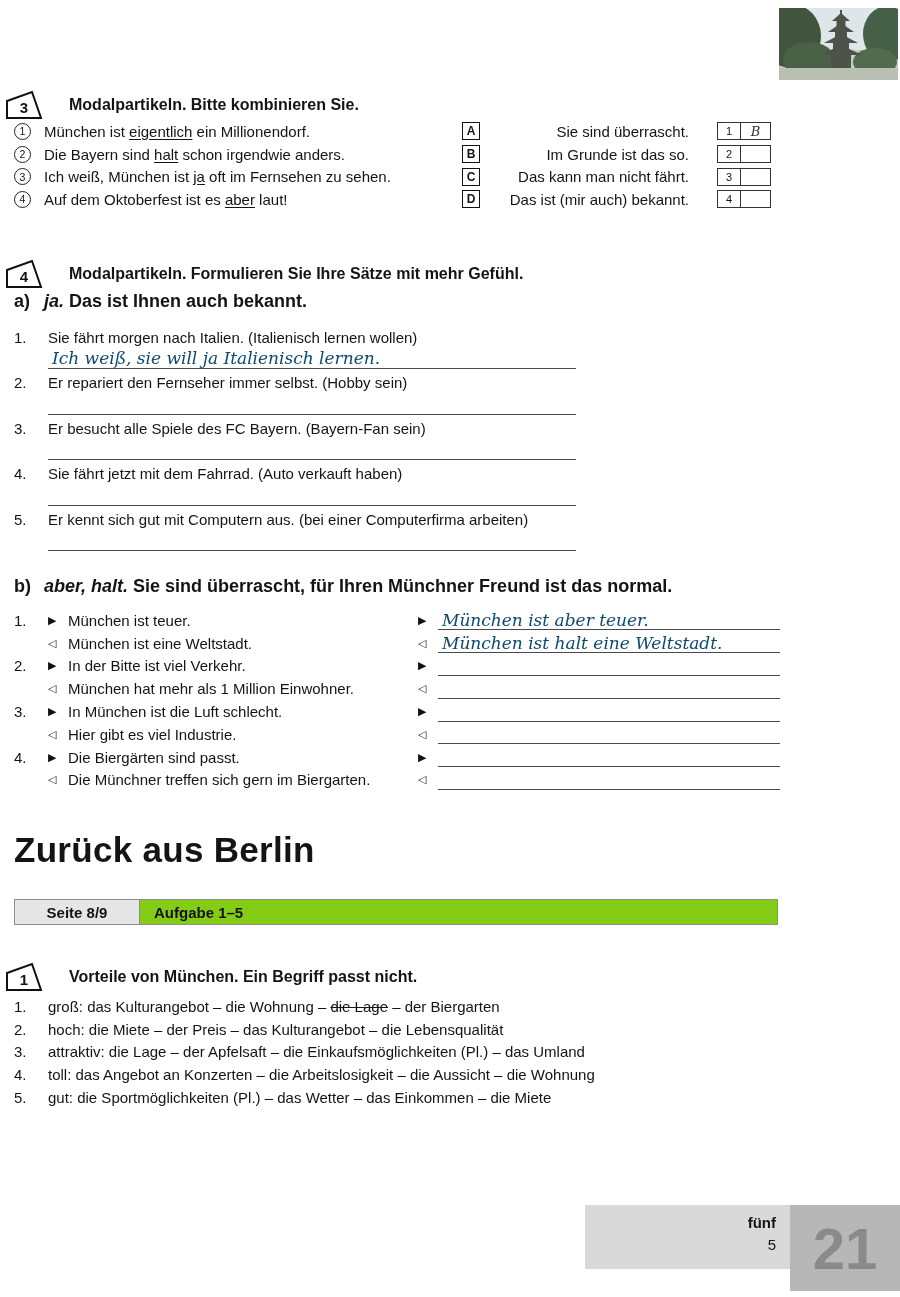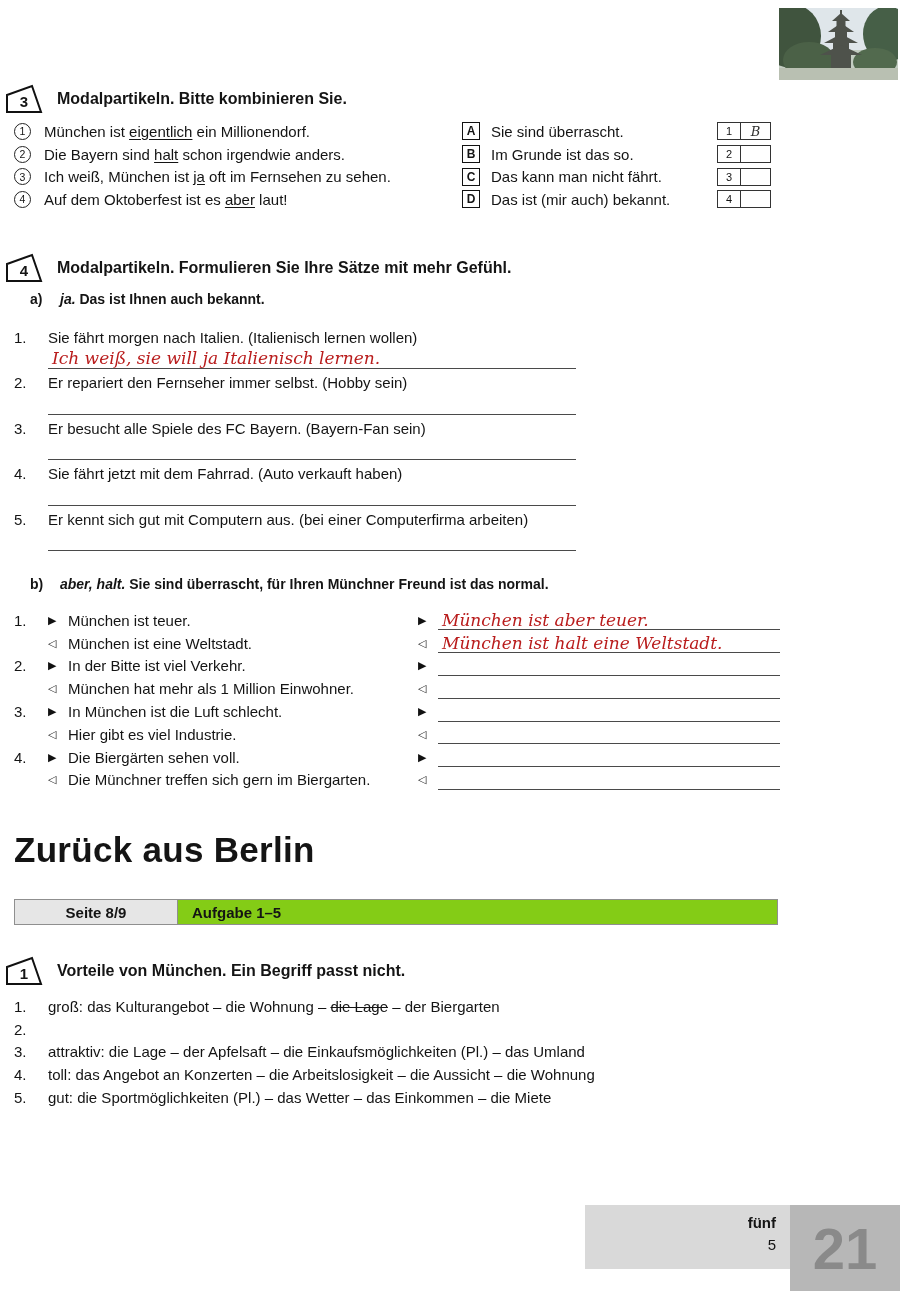--- a/index.html
+++ b/index.html
@@ -9,47 +9,47 @@
 
   
   .photo{position:absolute;left:779px;top:8px;width:119px;height:72px;overflow:hidden;}
 
   
   .ex-head{display:flex;align-items:center;gap:14px;}
   .badge{position:relative;width:38px;height:30px;flex:0 0 auto;}
   .badge svg{position:absolute;left:0;top:0;}
   .badge-num{position:absolute;left:2px;top:9px;width:34px;text-align:center;
              font-weight:bold;font-size:15px;}
-  .ex-title{font-size:16px;font-weight:bold;margin:0;}
+  .ex-title{font-size:16px;font-weight:bold;margin:12px;}
 
   
   .ex3-rows{position:absolute;left:14px;top:120px;width:766px;}
   .row3{display:flex;align-items:center;height:22.7px;}
   .circ{flex:0 0 17px;height:17px;border:1.2px solid #222;border-radius:50%;
         font-size:10.5px;display:flex;align-items:center;justify-content:center;
         margin-right:13px;box-sizing:border-box;}
   .itext{flex:0 0 418px;font-size:15px;white-space:nowrap;overflow:hidden;}
   .u{text-decoration:underline;text-underline-offset:2px;}
   .sqletter{flex:0 0 18px;height:18px;border:1.6px solid #111;font-weight:bold;
             font-size:12px;display:flex;align-items:center;justify-content:center;
             margin-right:11px;box-sizing:border-box;}
-  .otext{flex:0 0 198px;font-size:15px;white-space:nowrap;}
+  .otext{flex:0 0 198px;font-size:15px;white-space:nowrap;text-align:right;}
   .ansnum{flex:0 0 24px;height:18px;border:1.2px solid #333;font-size:11px;
           display:flex;align-items:center;justify-content:center;margin-left:28px;
           box-sizing:border-box;}
   .ansbox{flex:0 0 30px;height:18px;border:1.2px solid #333;border-left:none;
           display:flex;align-items:center;justify-content:center;box-sizing:border-box;}
 
   
-  .hand{font-family:"DejaVu Serif",serif;font-style:italic;color:#b91c1c;
+  .hand{font-family:"DejaVu Serif",serif;font-style:italic;color:#0c4a6e;
         font-size:17px;white-space:nowrap;}
   .hand-sm{font-family:"DejaVu Serif",serif;font-style:italic;color:#30302f;font-size:13px;}
 
   
-  .lead{position:absolute;left:14px;font-size:14px;font-weight:bold;margin-left:16px;}
+  .lead{position:absolute;left:14px;font-size:18px;font-weight:bold;}
   .lead-label{display:inline-block;width:30px;}
   .lead-it{font-style:italic;}
   .a-items{position:absolute;left:14px;top:326px;width:766px;}
   .a-item{height:45.5px;}
   .a-line{display:flex;align-items:center;height:22px;font-size:15px;}
   .anum{flex:0 0 34px;}
   .a-answer{margin-left:34px;width:528px;height:21px;border-bottom:1.4px solid #4a4a4a;
             padding-left:4px;box-sizing:border-box;}
 
   .b-rows{position:absolute;left:14px;top:609px;width:766px;}
@@ -57,21 +57,21 @@
   .bnum{flex:0 0 34px;}
   .marker{flex:0 0 20px;font-size:11px;color:#111;}
   .btext{flex:0 0 350px;white-space:nowrap;overflow:hidden;}
   .bline{flex:0 0 342px;height:20px;border-bottom:1.4px solid #4a4a4a;
          padding-left:4px;box-sizing:border-box;}
 
   
   .big-heading{position:absolute;left:14px;top:830px;font-size:35px;font-weight:bold;
                letter-spacing:0.3px;}
   .ref-bar{position:absolute;left:14px;top:899px;width:764px;height:26px;display:flex;}
-  .ref-page{width:164px;background:#e6e6e6;border:1px solid #8f8f8f;display:flex;
+  .ref-page{width:126px;background:#e6e6e6;border:1px solid #8f8f8f;display:flex;
             align-items:center;justify-content:center;font-weight:bold;font-size:15px;
             box-sizing:border-box;}
   .ref-task{flex:1;background:#84cc16;border:1px solid #8f8f8f;border-left:none;
             display:flex;align-items:center;padding-left:14px;font-weight:bold;
             font-size:15px;box-sizing:border-box;}
 
   
   .ex1-rows{position:absolute;left:14px;top:995px;width:780px;}
   .row1{display:flex;align-items:center;height:22.8px;font-size:15px;}
   .e1num{flex:0 0 34px;}
@@ -267,21 +267,21 @@
       <span class="bnum"></span>
       <span class="marker">◁</span>
       <span class="btext">Hier gibt es viel Industrie.</span>
       <span class="marker">◁</span>
       <span class="bline"><span class="hand"></span></span>
     </div>
 
     <div class="b-row">
       <span class="bnum">4.</span>
       <span class="marker">▶</span>
-      <span class="btext">Die Biergärten sehen voll.</span>
+      <span class="btext">Die Biergärten sind passt.</span>
       <span class="marker">▶</span>
       <span class="bline"><span class="hand"></span></span>
     </div>
     <div class="b-row">
       <span class="bnum"></span>
       <span class="marker">◁</span>
       <span class="btext">Die Münchner treffen sich gern im Biergarten.</span>
       <span class="marker">◁</span>
       <span class="bline"><span class="hand"></span></span>
     </div>
@@ -304,20 +304,21 @@
     <h2 class="ex-title">Vorteile von München. Ein Begriff passt nicht.</h2>
   </div>
 
   <div class="ex1-rows">
     <div class="row1">
       <span class="e1num">1.</span>
       <span><span>groß: das Kulturangebot – die Wohnung – </span><span class="strike">die Lage</span><span> – der Biergarten</span></span>
     </div>
     <div class="row1">
       <span class="e1num">2.</span>
+      <span><span>hoch: die Miete – der Preis – das Kulturangebot – die Lebensqualität</span><span class="strike"></span><span></span></span>
     </div>
     <div class="row1">
       <span class="e1num">3.</span>
       <span><span>attraktiv: die Lage – der Apfelsaft – die Einkaufsmöglichkeiten (Pl.) – das Umland</span><span class="strike"></span><span></span></span>
     </div>
     <div class="row1">
       <span class="e1num">4.</span>
       <span><span>toll: das Angebot an Konzerten – die Arbeitslosigkeit – die Aussicht – die Wohnung</span><span class="strike"></span><span></span></span>
     </div>
     <div class="row1">

